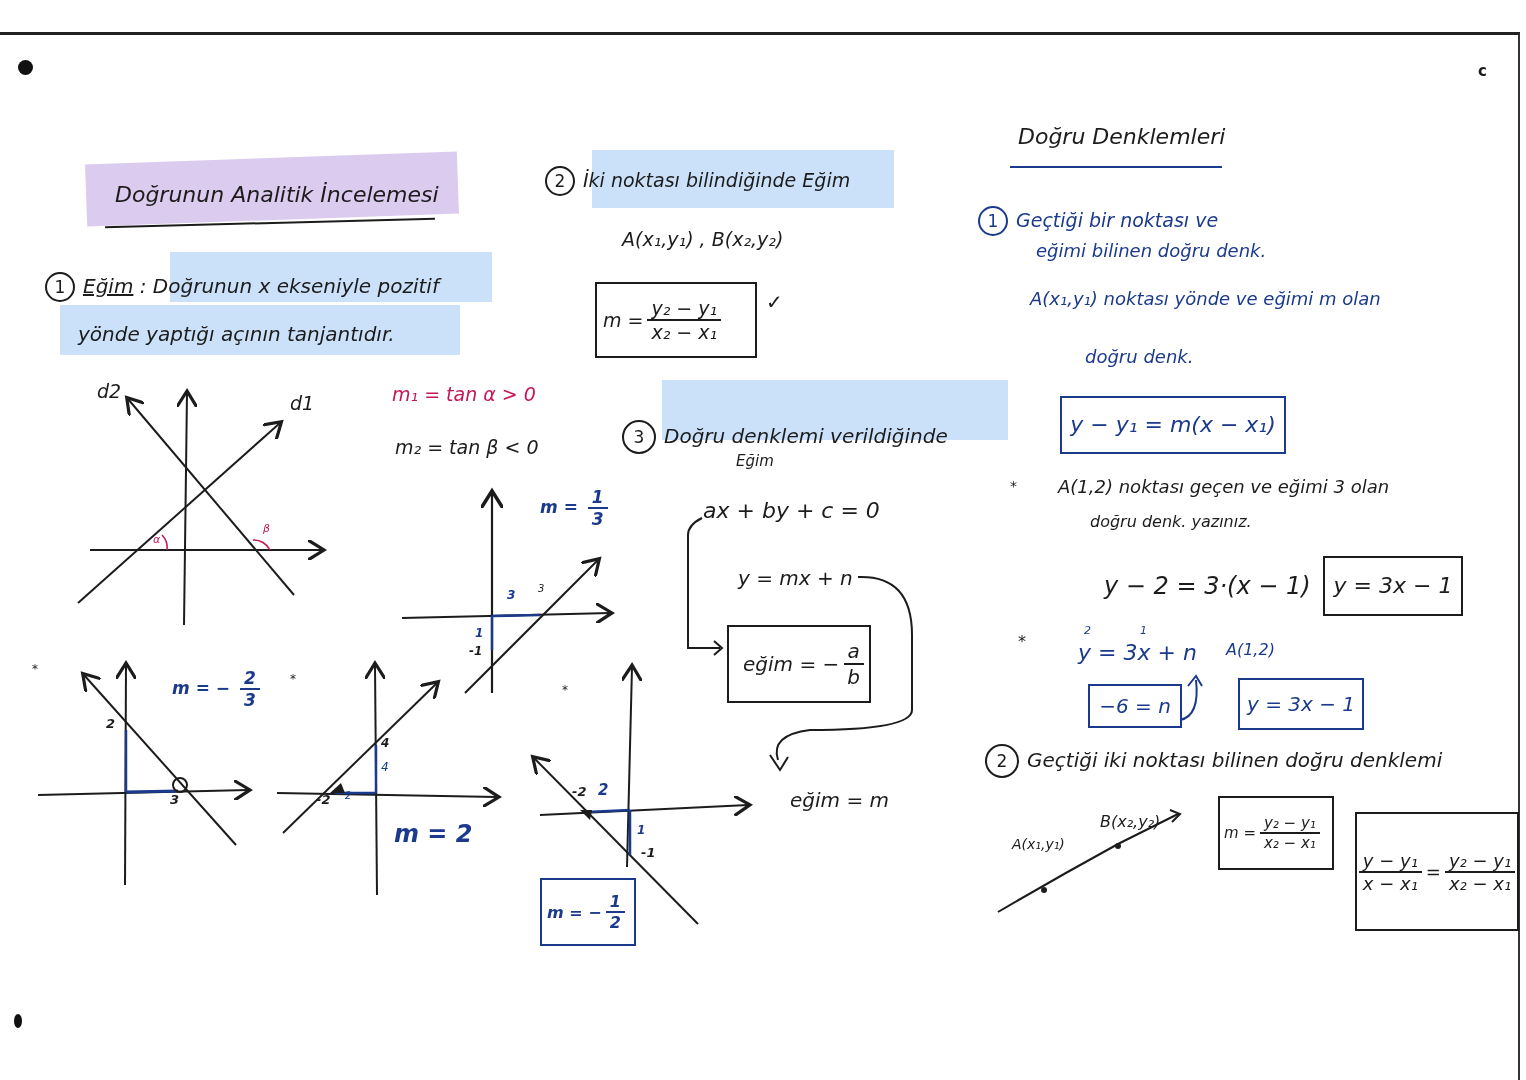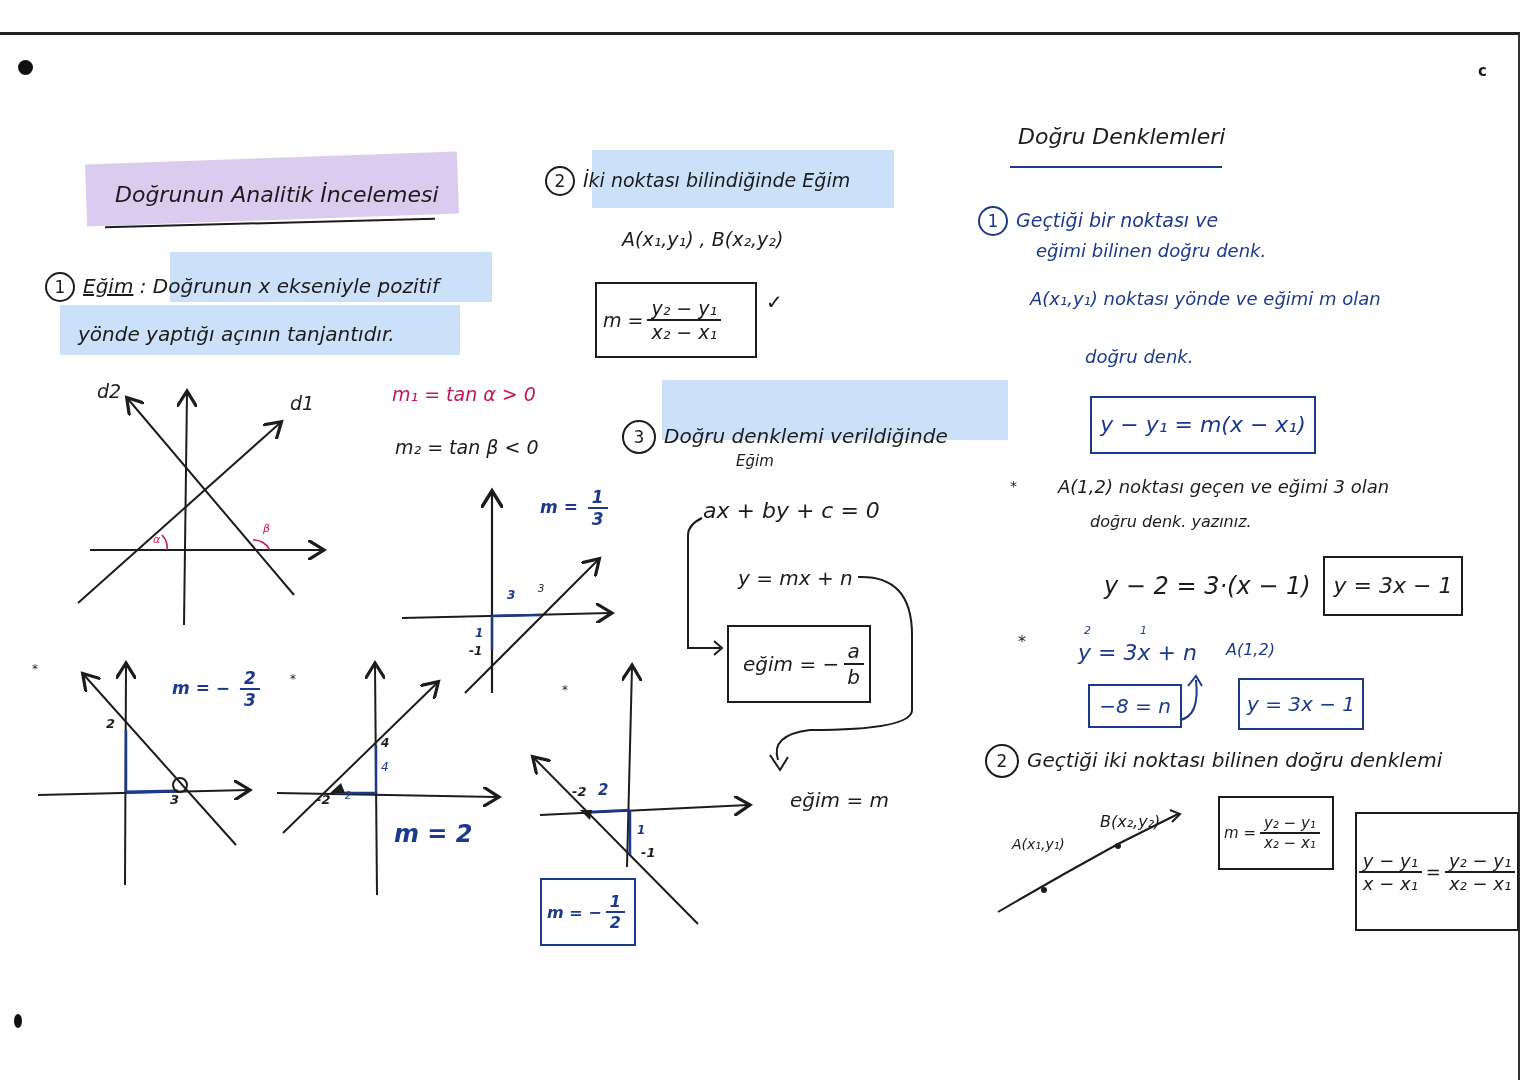--- a/index.html
+++ b/index.html
@@ -174,34 +174,34 @@
 
 <div class="abs hand" style="left:1018px;top:124px;font-size:22px;">Doğru Denklemleri</div>
 <div class="abs" style="left:1010px;top:166px;width:212px;border-top:2px solid #1b3a8c;"></div>
 
 <div class="abs hand blue" style="left:978px;top:206px;font-size:19px;">
   <span class="circ blue">1</span><span>Geçtiği bir noktası ve</span>
 </div>
 <div class="abs hand blue" style="left:1036px;top:240px;font-size:18px;">eğimi bilinen doğru denk.</div>
 <div class="abs hand blue" style="left:1030px;top:288px;font-size:18px;">A(x₁,y₁) noktası yönde ve eğimi m olan</div>
 <div class="abs hand blue" style="left:1085px;top:346px;font-size:18px;">doğru denk.</div>
-<div class="abs box-blue hand blue" style="left:1060px;top:396px;width:222px;height:54px;line-height:54px;text-align:center;font-size:22px;margin-left:30px;">y − y₁ = m(x − x₁)</div>
+<div class="abs box-blue hand blue" style="left:1060px;top:396px;width:222px;height:54px;line-height:54px;text-align:center;font-size:22px;">y − y₁ = m(x − x₁)</div>
 
 <div class="abs hand" style="left:1010px;top:478px;font-size:14px;">*</div>
 <div class="abs hand" style="left:1058px;top:476px;font-size:18px;">A(1,2) noktası geçen ve eğimi 3 olan</div>
 <div class="abs hand" style="left:1090px;top:512px;font-size:16px;">doğru denk. yazınız.</div>
 <div class="abs hand" style="left:1104px;top:572px;font-size:24px;">y − 2 = 3·(x − 1)</div>
 <div class="abs box hand" style="left:1323px;top:556px;width:136px;height:56px;line-height:56px;text-align:center;font-size:22px;">y = 3x − 1</div>
 
 <div class="abs hand" style="left:1018px;top:632px;font-size:16px;">*</div>
 <div class="abs hand blue" style="left:1084px;top:624px;font-size:11px;">2</div>
 <div class="abs hand blue" style="left:1140px;top:624px;font-size:11px;">1</div>
 <div class="abs hand blue" style="left:1078px;top:640px;font-size:22px;">y = 3x + n</div>
 <div class="abs hand blue" style="left:1226px;top:640px;font-size:16px;">A(1,2)</div>
-<div class="abs box-blue hand blue" style="left:1088px;top:684px;width:90px;height:40px;line-height:40px;text-align:center;font-size:20px;">−8 = n</div>
+<div class="abs box-blue hand blue" style="left:1088px;top:684px;width:90px;height:40px;line-height:40px;text-align:center;font-size:20px;">−6 = n</div>
 <svg style="left:1176px;top:666px;" width="30" height="60" viewBox="0 0 30 60">
   <path d="M4,54 Q24,50 20,14" fill="none" stroke="#1b3a8c" stroke-width="2"></path>
   <path d="M12,20 L20,10 L26,20" fill="none" stroke="#1b3a8c" stroke-width="2"></path>
 </svg>
 <div class="abs box-blue hand blue" style="left:1238px;top:678px;width:122px;height:48px;line-height:48px;text-align:center;font-size:20px;">y = 3x − 1</div>
 
 <div class="abs hand" style="left:985px;top:744px;font-size:20px;">
   <span class="circ" style="width:30px;height:30px;line-height:30px;">2</span><span>Geçtiği iki noktası bilinen doğru denklemi</span>
 </div>
 <svg style="left:996px;top:808px;" width="190" height="110" viewBox="0 0 190 110">

